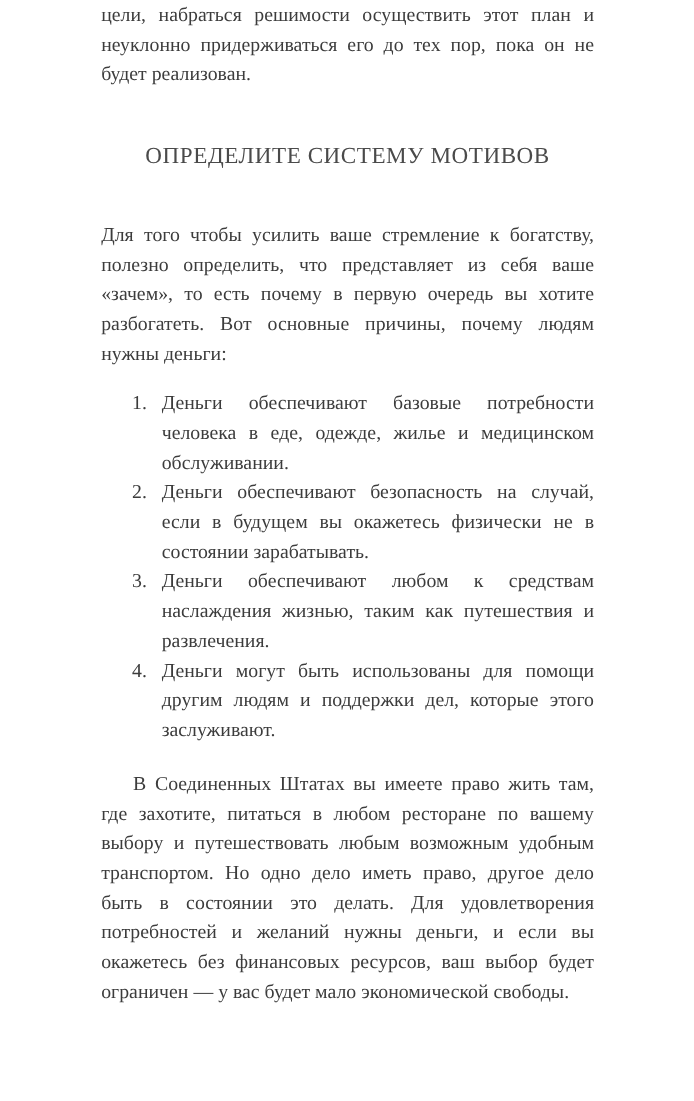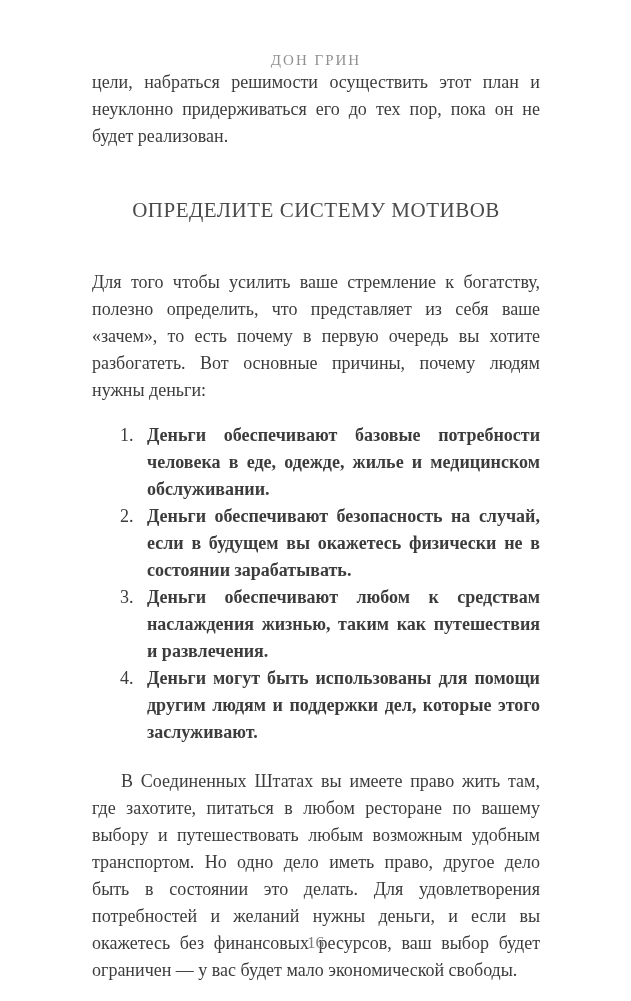--- a/index.html
+++ b/index.html
@@ -68,21 +68,20 @@
   }
 
   .list-item .num {
     width: 27px;
     flex: 0 0 27px;
   }
 
   .list-item .item-text {
     flex: 1;
     text-align: justify;
-    font-weight: bold;
   }
 
   .para-usa {
     margin-top: 22px;
     text-indent: 29px;
   }
 
   .page-number {
     position: absolute;
     left: 0;
@@ -92,21 +91,20 @@
     font-size: 17px;
     color: #7d7d7d;
   }
 </style>
 </head>
 <body>
 
 <div class="book-page">
   <div class="content">
 
-    <div class="running-head">ДОН ГРИН</div>
 
     <p class="body-text para-intro">цели, набраться решимости осуществить этот план и неуклонно придерживаться его до тех пор, пока он не будет реализован.</p>
 
     <h1 class="section-heading">ОПРЕДЕЛИТЕ СИСТЕМУ МОТИВОВ</h1>
 
     <p class="body-text para-motives">Для того чтобы усилить ваше стремление к богатству, полезно определить, что представляет из себя ваше «зачем», то есть почему в первую очередь вы хотите разбогатеть. Вот основные причины, почему людям нужны деньги:</p>
 
     <div class="reasons-list">
 
       <div class="list-item">
@@ -128,14 +126,13 @@
         <span class="num">4.</span>
         <span class="item-text">Деньги могут быть использованы для помощи другим людям и поддержки дел, которые этого заслуживают.</span>
       </div>
 
     </div>
 
     <p class="body-text para-usa">В Соединенных Штатах вы имеете право жить там, где захотите, питаться в любом ресторане по вашему выбору и путешествовать любым возможным удобным транспортом. Но одно дело иметь право, другое дело быть в состоянии это делать. Для удовлетворения потребностей и желаний нужны деньги, и если вы окажетесь без финансовых ресурсов, ваш выбор будет ограничен — у вас будет мало экономической свободы.</p>
 
   </div>
 
-  <div class="page-number">16</div>
 </div>
 
 </body></html>

